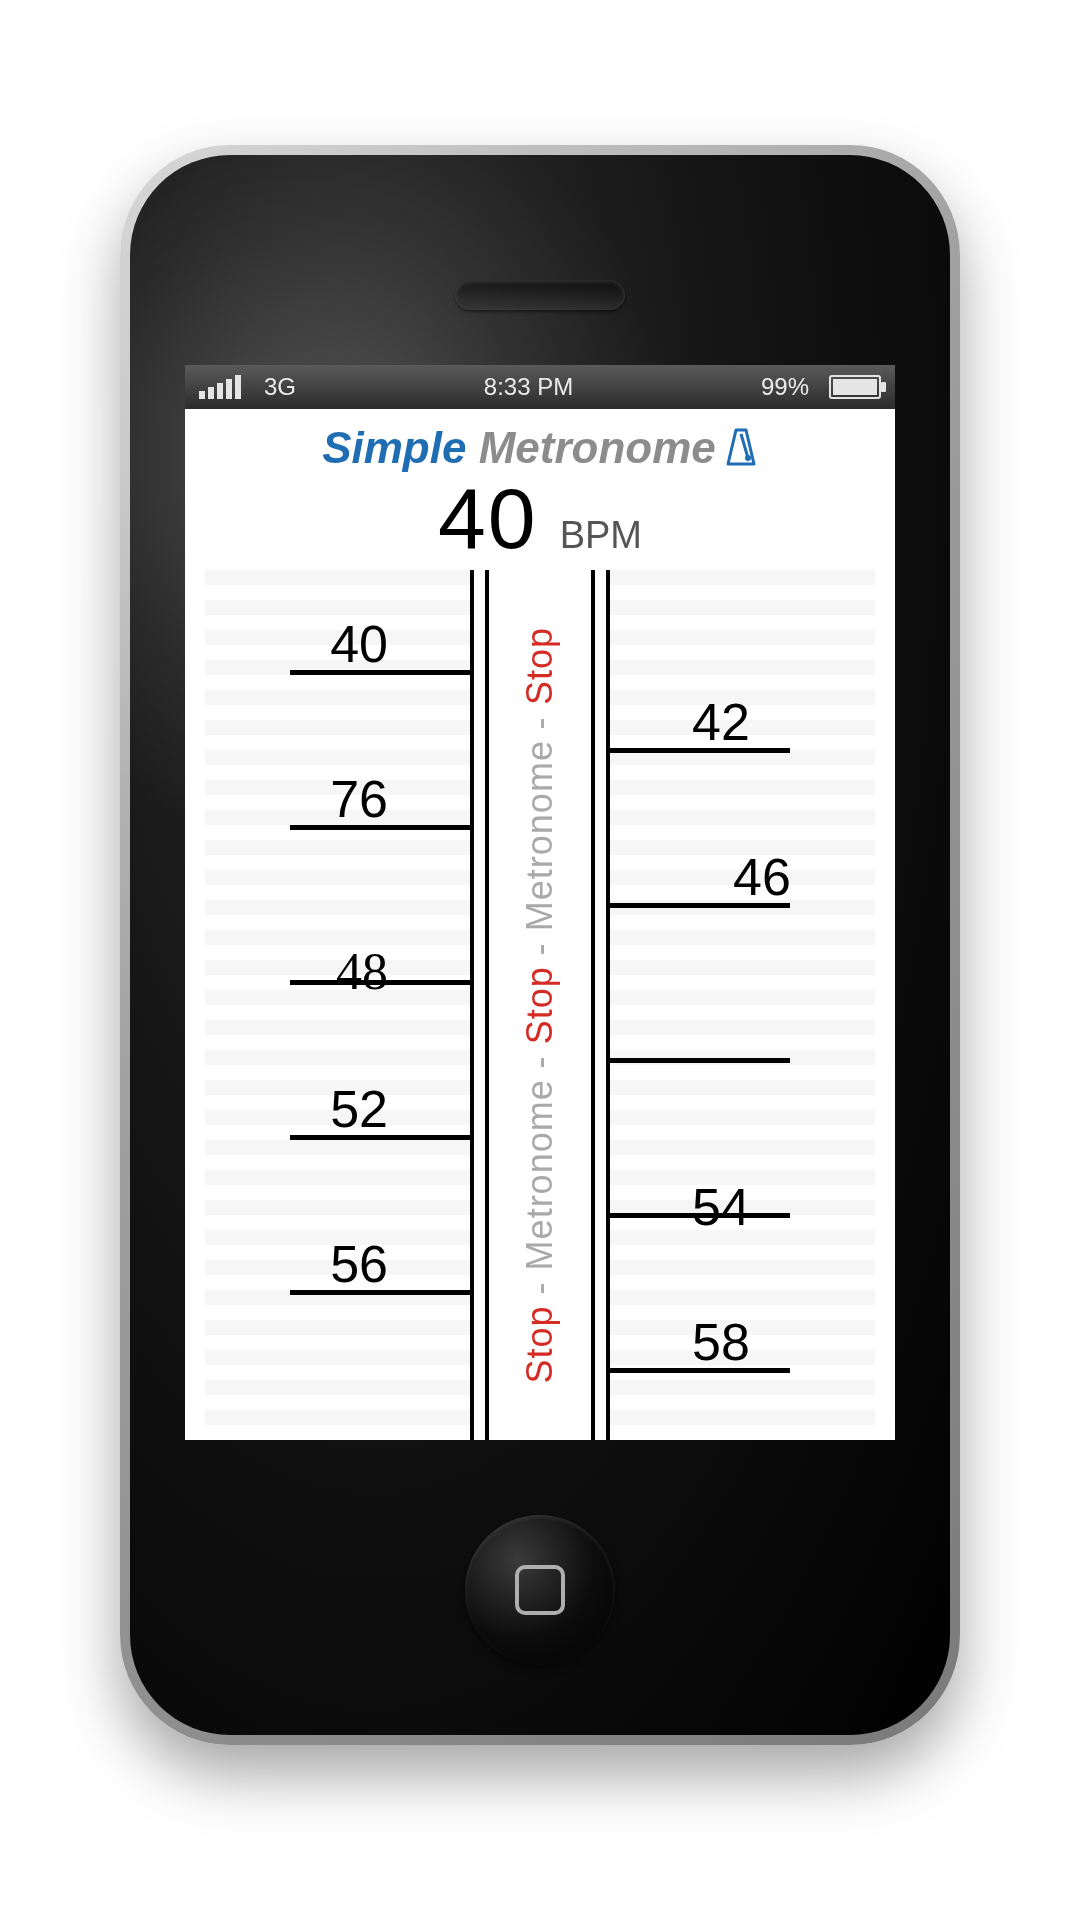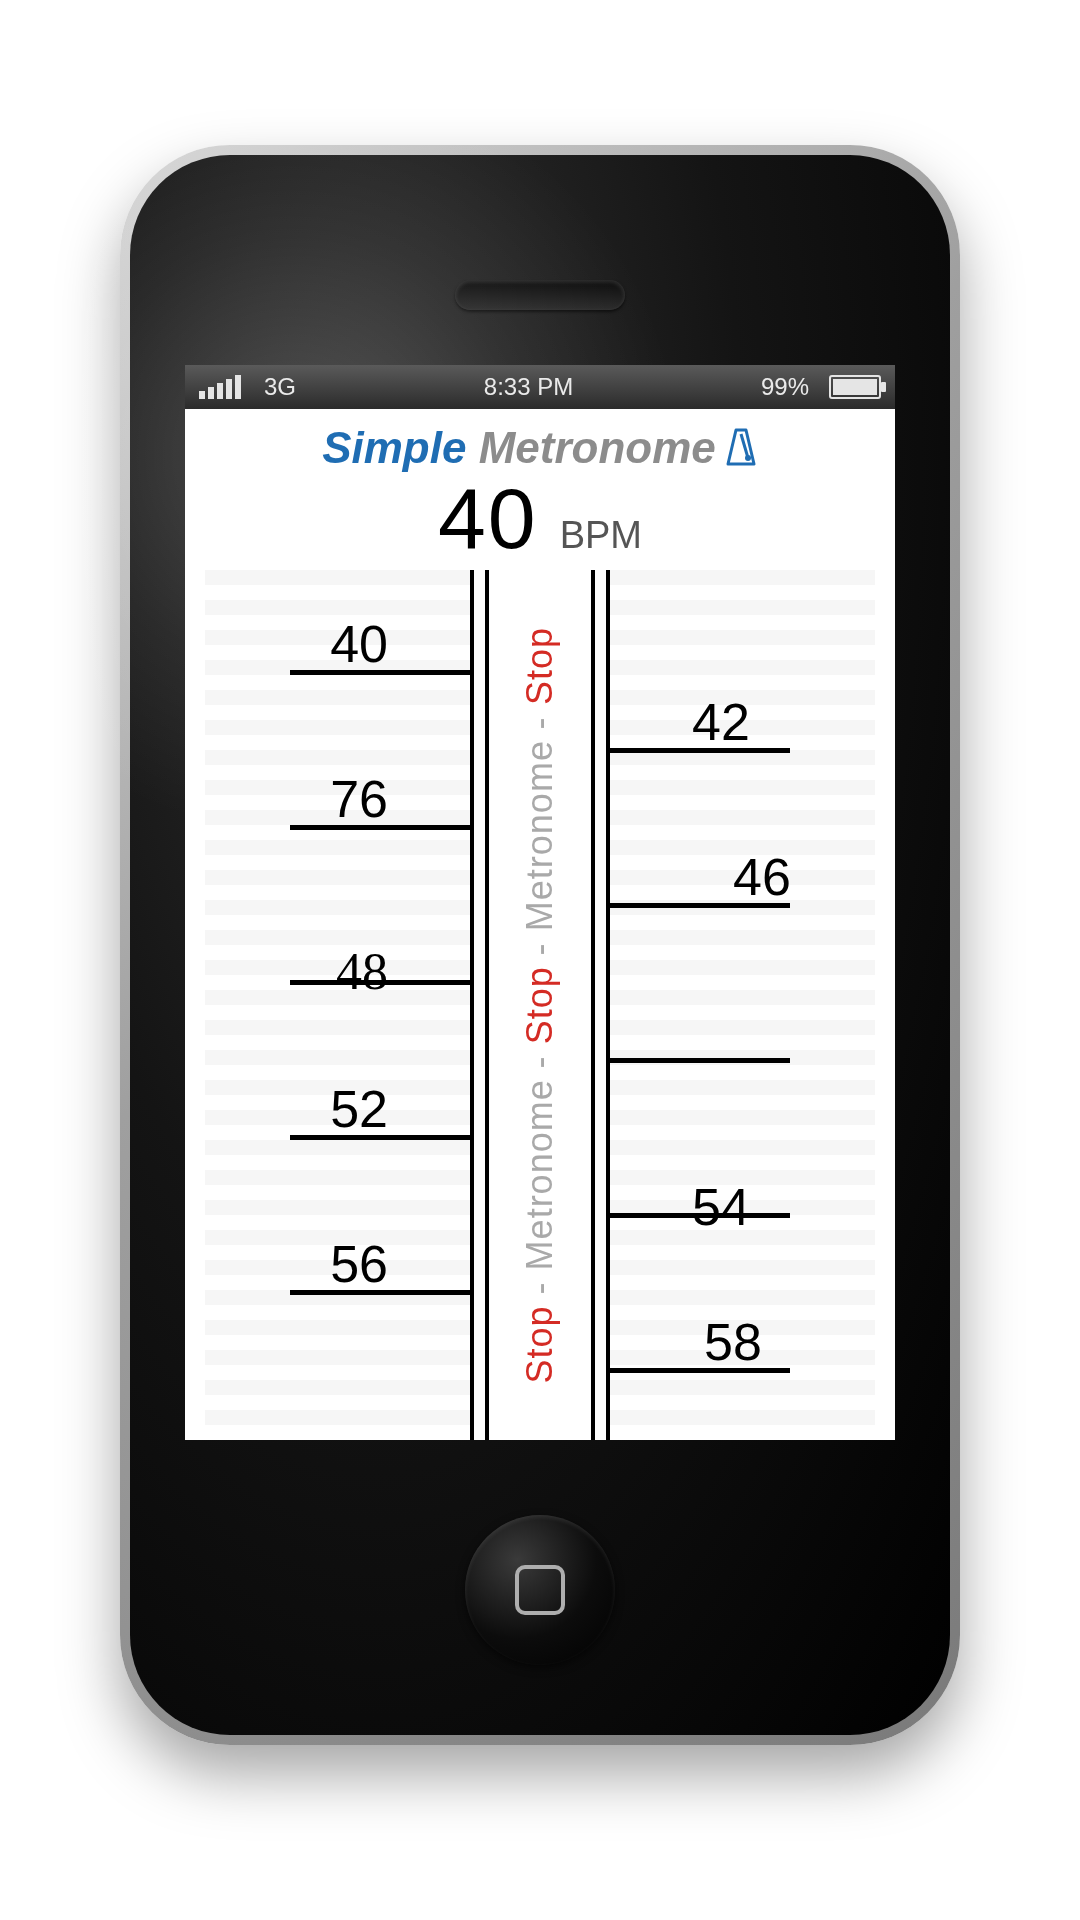--- a/index.html
+++ b/index.html
@@ -269,21 +269,21 @@
           </div>
         <div class="right-col stripes" id="rightCol">
             <div class="tick" style="top: 177.5px;"></div>
             <div class="tick-label" style="top: 121.5px;">42</div>
             <div class="tick" style="top: 332.5px;"></div>
             <div class="tick-label" style="top: 276.5px; text-align: center;">46</div>
             <div class="tick" style="top: 487.5px;"></div>
             <div class="tick" style="top: 642.5px;"></div>
             <div class="tick-label" style="top: 586.5px; margin-top: 20px;">54</div>
             <div class="tick" style="top: 797.5px;"></div>
-            <div class="tick-label" style="top: 741.5px; margin-left: 12px;">58</div>
+            <div class="tick-label" style="top: 741.5px;">58</div>
           </div>
         <div class="center-col">
           <div class="center-text">
             <span class="stop">Stop</span>
             <span class="dash">-</span>
             <span class="metro">Metronome</span>
             <span class="dash">-</span>
             <span class="stop">Stop</span>
             <span class="dash">-</span>
             <span class="metro">Metronome</span>

